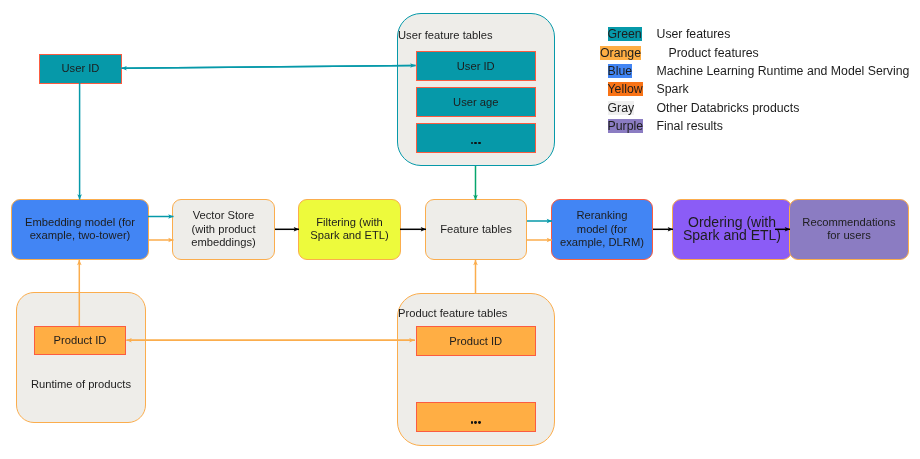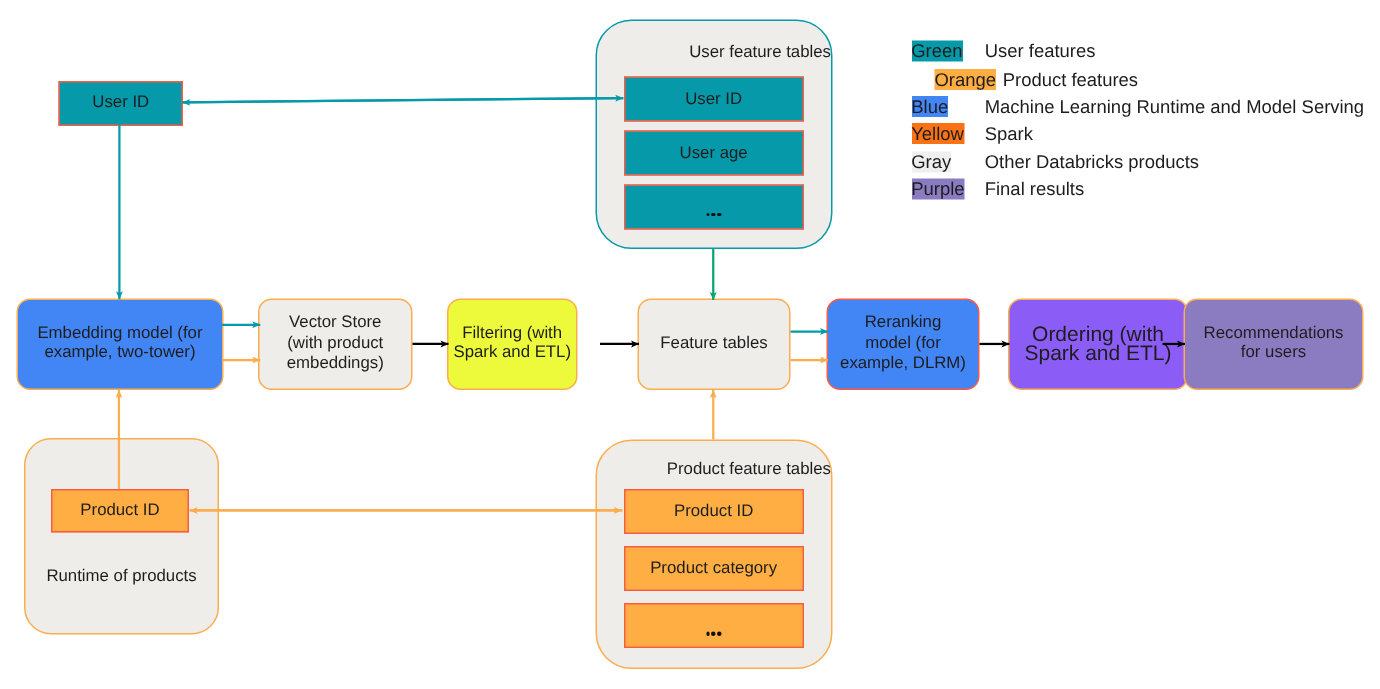--- a/index.html
+++ b/index.html
@@ -20,39 +20,39 @@
       font-size:12.3px;color:#1d1d1d;line-height:14px;}
   .lg-text{position:absolute;white-space:nowrap;font-size:12.3px;color:#1d1d1d;line-height:14px;}
 
   
   #n-userid{left:39px;top:54px;width:83px;height:30px;background:#0699a9;
             border:1.6px solid #fb5c41;font-size:11.2px;}
   #n-embed{left:11px;top:199px;width:138px;height:60.5px;background:#4285f4;
            border:1.6px solid #fbad4d;border-radius:9px;font-size:11.2px;}
   #n-vector{left:172px;top:199px;width:103px;height:60.5px;background:#eeede9;
             border:1.6px solid #fbad4d;border-radius:9px;font-size:11.2px;}
-  #n-filter{left:298px;top:199px;width:87px;height:60.5px;background:#edfa3c;
+  #n-filter{left:298px;top:199px;width:103px;height:60.5px;background:#edfa3c;
             border:1.6px solid #fbad4d;border-radius:9px;font-size:11.2px;}
   #n-featuret{left:425px;top:199px;width:102px;height:60.5px;background:#eeede9;
               border:1.6px solid #fbad4d;border-radius:9px;font-size:11.2px;}
   #n-rerank{left:551px;top:199px;width:102px;height:60.5px;background:#4285f4;
             border:1.6px solid #fb5c41;border-radius:9px;font-size:11.2px;}
   #n-order{left:672px;top:199px;width:120px;height:60.5px;background:#8b5cf6;
            border:1.6px solid #fbad4d;border-radius:9px;font-size:14px;}
   #n-recs{left:789px;top:199px;width:120px;height:60.5px;background:#8b7cc2;
           border:1.6px solid #fbad4d;border-radius:9px;font-size:11.2px;}
 
   #grp-user{left:397px;top:13px;width:158px;height:153px;
             border:1.6px solid #0699a9;border-radius:24px;}
   #grp-prod{left:397px;top:293px;width:158px;height:153px;
             border:1.6px solid #fbad4d;border-radius:24px;}
   #grp-millions{left:16px;top:292px;width:130px;height:131px;
                 border:1.6px solid #fbad4d;border-radius:18px;}
 
-  .grp-title{position:absolute;left:0;width:100%;text-align:right;
+  .grp-title{position:absolute;left:0;width:100%;text-align:left;
              font-size:11.2px;color:#1d1d1d;}
   .row-box{position:absolute;box-sizing:border-box;display:flex;align-items:center;
            justify-content:center;font-size:11.2px;}
   .tealrow{background:#0699a9;border:1.3px solid #fb5c41;}
   .orngrow{background:#ffae44;border:1.3px solid #fb5c41;}
   #n-prodid{left:34px;top:326px;width:92px;height:29px;background:#ffae44;
             border:1.6px solid #fb5c41;font-size:11.2px;}
   #lbl-millions{position:absolute;left:16px;top:378px;width:130px;text-align:center;
                 font-size:11.2px;color:#1d1d1d;}
   .dots{font-size:0;position:relative;color:transparent;}
@@ -109,21 +109,20 @@
         <span class="sr">...</span>
         <i></i>
         <i></i>
         <i></i>
       </div>
   </div>
 
   <div class="grp" id="grp-prod">
     <div class="grp-title" style="top:13px">Product feature tables</div>
     <div class="row-box orngrow" style="left:18px;top:32px;width:119.5px;height:29.5px">Product ID</div>
-    <div class="row-box orngrow" style="left:18px;top:70px;width:119.5px;height:29.5px">Product category</div>
     <div class="row-box orngrow dots" style="left:18px;top:108px;width:119.5px;height:29.5px">
         <span class="sr">...</span>
         <i></i>
         <i></i>
         <i></i>
       </div>
   </div>
 
   <div class="grp" id="grp-millions"></div>
 
@@ -143,21 +142,21 @@
 example, DLRM)</div>
   <div class="node" id="n-featuret">Feature tables</div>
   <div class="node" id="n-order">Ordering (with
 Spark and ETL)</div>
   <div class="node" id="n-recs">Recommendations
 for users</div>
 
   <div class="legend" id="legend">
       <div class="sw" style="left: 607.5px; top: 27.2px; height: 14px; background: rgb(6, 153, 169);">Green</div>
       <div class="lg-text" style="left: 656.5px; top: 27.2px;">User features</div>
-      <div class="sw" style="left: 623px; top: 45.6px; height: 14px; background: rgb(255, 174, 68);">Orange</div>
+      <div class="sw" style="left: 600px; top: 45.6px; height: 14px; background: rgb(255, 174, 68);">Orange</div>
       <div class="lg-text" style="left: 656.5px; top: 45.6px; margin-left: 12px;">Product features</div>
       <div class="sw" style="left: 607.5px; top: 64px; height: 14px; background: rgb(66, 133, 244);">Blue</div>
       <div class="lg-text" style="left: 656.5px; top: 64px;">Machine Learning Runtime and Model Serving</div>
       <div class="sw" style="left: 607.5px; top: 82.4px; height: 14px; background: #f97316;">Yellow</div>
       <div class="lg-text" style="left: 656.5px; top: 82.4px;">Spark</div>
       <div class="sw" style="left: 607.5px; top: 100.8px; height: 14px; background: rgb(239, 239, 239);">Gray</div>
       <div class="lg-text" style="left: 656.5px; top: 100.8px;">Other Databricks products</div>
       <div class="sw" style="left: 607.5px; top: 119.2px; height: 14px; background: rgb(139, 124, 194);">Purple</div>
       <div class="lg-text" style="left: 656.5px; top: 119.2px;">Final results</div>
     </div>

